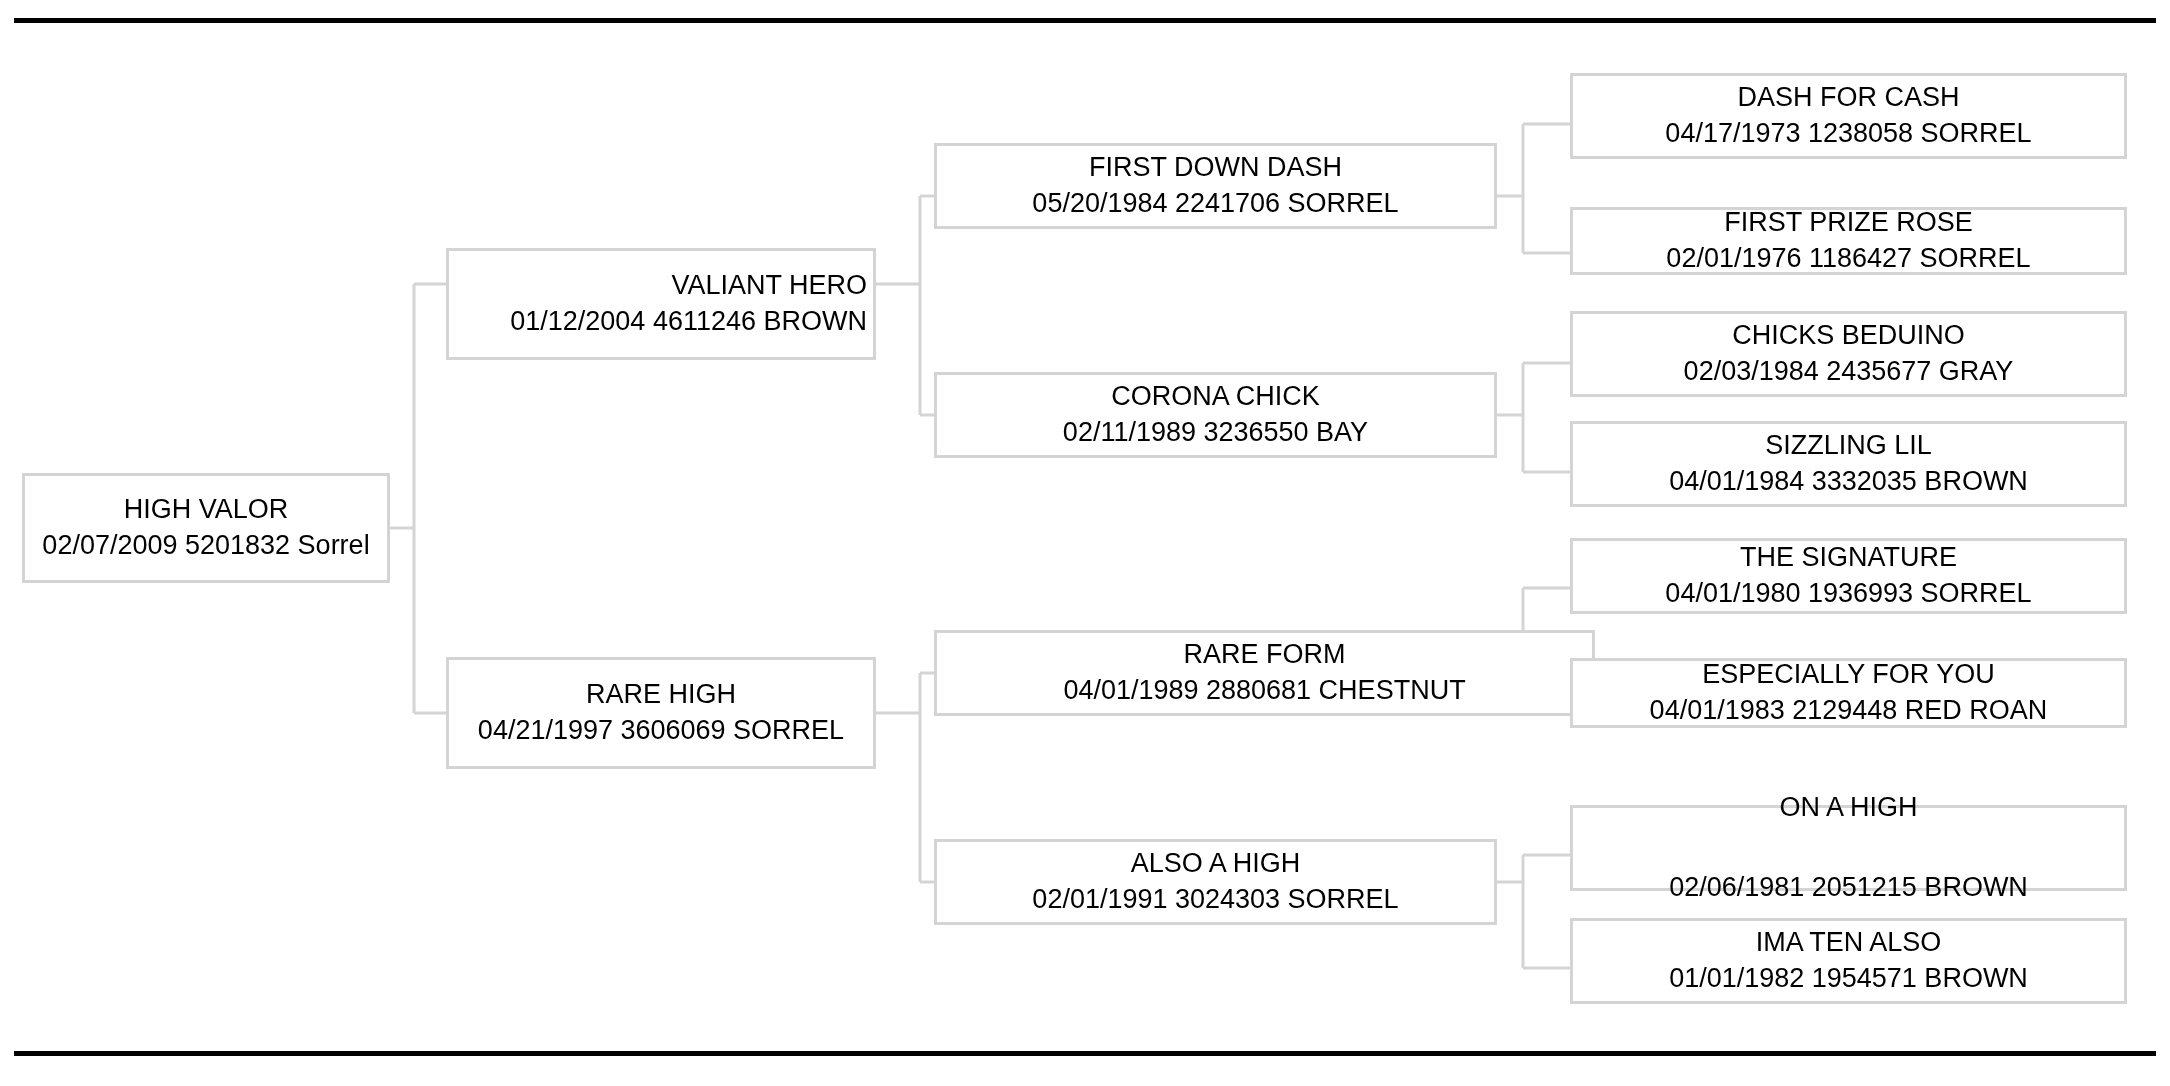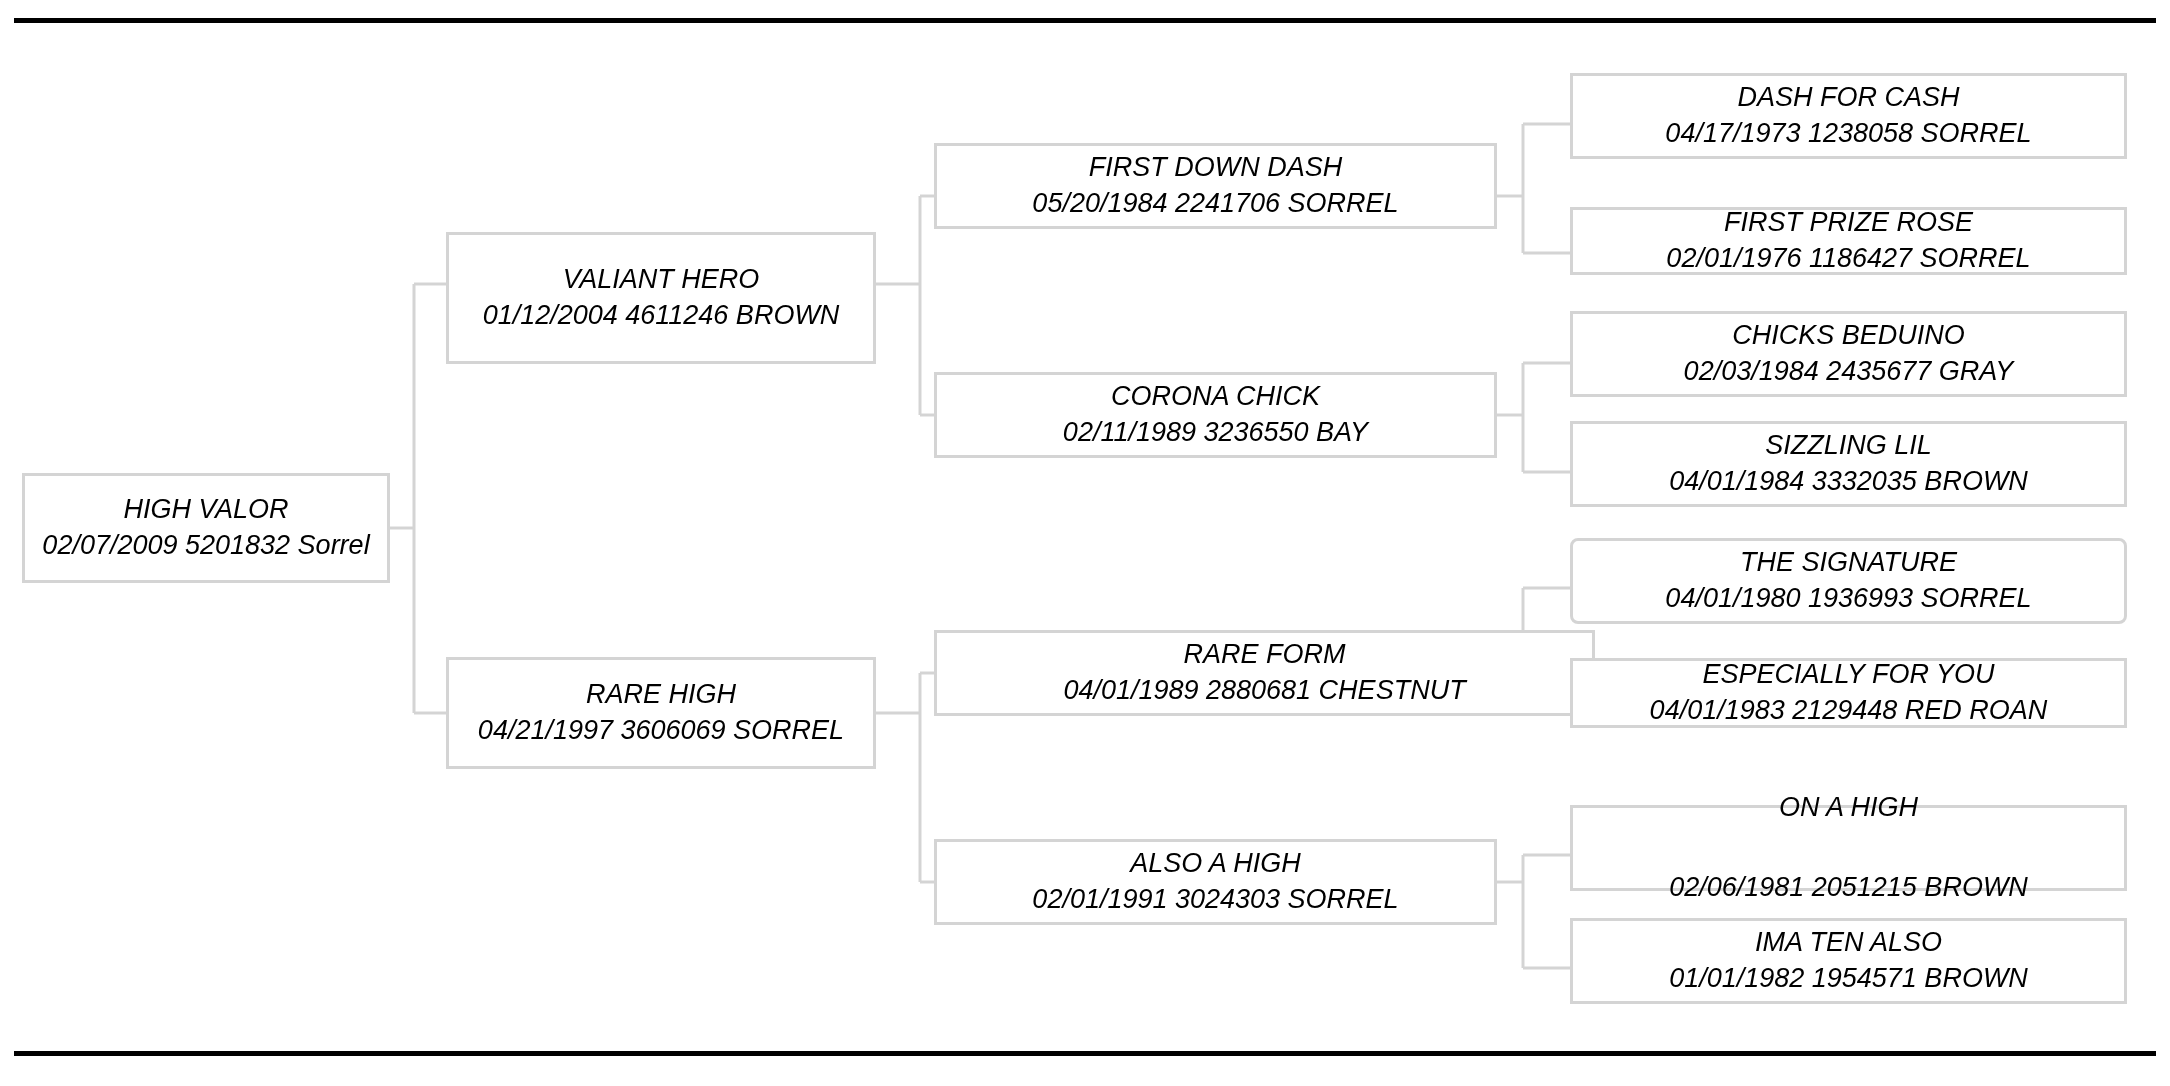--- a/index.html
+++ b/index.html
@@ -39,21 +39,20 @@
     border: 3px solid #d4d4d4;
     display: flex;
     flex-direction: column;
     align-items: center;
     justify-content: center;
     text-align: center;
     color: #000000;
     font-size: 27px;
     line-height: 1.32;
     padding: 2px 6px;
-    font-style: italic;
   }
   .node .nm, .node .dt { display: block; white-space: nowrap; }
   .node.wrap .dt { white-space: normal; }
 </style>
 </head>
 <body>
 
 <div id="page">
 
   <div class="rule top"></div>
@@ -95,21 +94,21 @@
     <line x1="1523" y1="855" x2="1523" y2="968"></line>
     <line x1="1523" y1="855" x2="1570" y2="855"></line>
     <line x1="1523" y1="968" x2="1570" y2="968"></line>
   </svg>
 
   <div class="node wrap" style="left:22px; top:473px; width:368px; height:110px;">
     <span class="nm">HIGH VALOR</span>
     <span class="dt">02/07/2009 5201832 Sorrel</span>
   </div>
 
-  <div class="node wrap" style="left:446px; top:232px; width:430px; height:132px;">
+  <div class="node wrap" style="left:446px; top:248px; width:430px; height:112px;align-items:flex-end;">
     <span class="nm">VALIANT HERO</span>
     <span class="dt">01/12/2004 4611246 BROWN</span>
   </div>
 
   <div class="node wrap" style="left:446px; top:657px; width:430px; height:112px;">
     <span class="nm">RARE HIGH</span>
     <span class="dt">04/21/1997 3606069 SORREL</span>
   </div>
 
   <div class="node" style="left:934px; top:143px; width:563px; height:86px;">
@@ -145,21 +144,21 @@
   <div class="node" style="left:1570px; top:311px; width:557px; height:86px;">
     <span class="nm">CHICKS BEDUINO</span>
     <span class="dt">02/03/1984 2435677 GRAY</span>
   </div>
 
   <div class="node" style="left:1570px; top:421px; width:557px; height:86px;">
     <span class="nm">SIZZLING LIL</span>
     <span class="dt">04/01/1984 3332035 BROWN</span>
   </div>
 
-  <div class="node" style="left:1570px; top:538px; width:557px; height:86px;border-radius:8px;">
+  <div class="node" style="left:1570px; top:538px; width:557px; height:76px;">
     <span class="nm">THE SIGNATURE</span>
     <span class="dt">04/01/1980 1936993 SORREL</span>
   </div>
 
   <div class="node" style="left:1570px; top:658px; width:557px; height:70px;">
     <span class="nm">ESPECIALLY FOR YOU</span>
     <span class="dt">04/01/1983 2129448 RED ROAN</span>
   </div>
 
   <div class="node" style="left:1570px; top:805px; width:557px; height:86px;gap:44px;">

